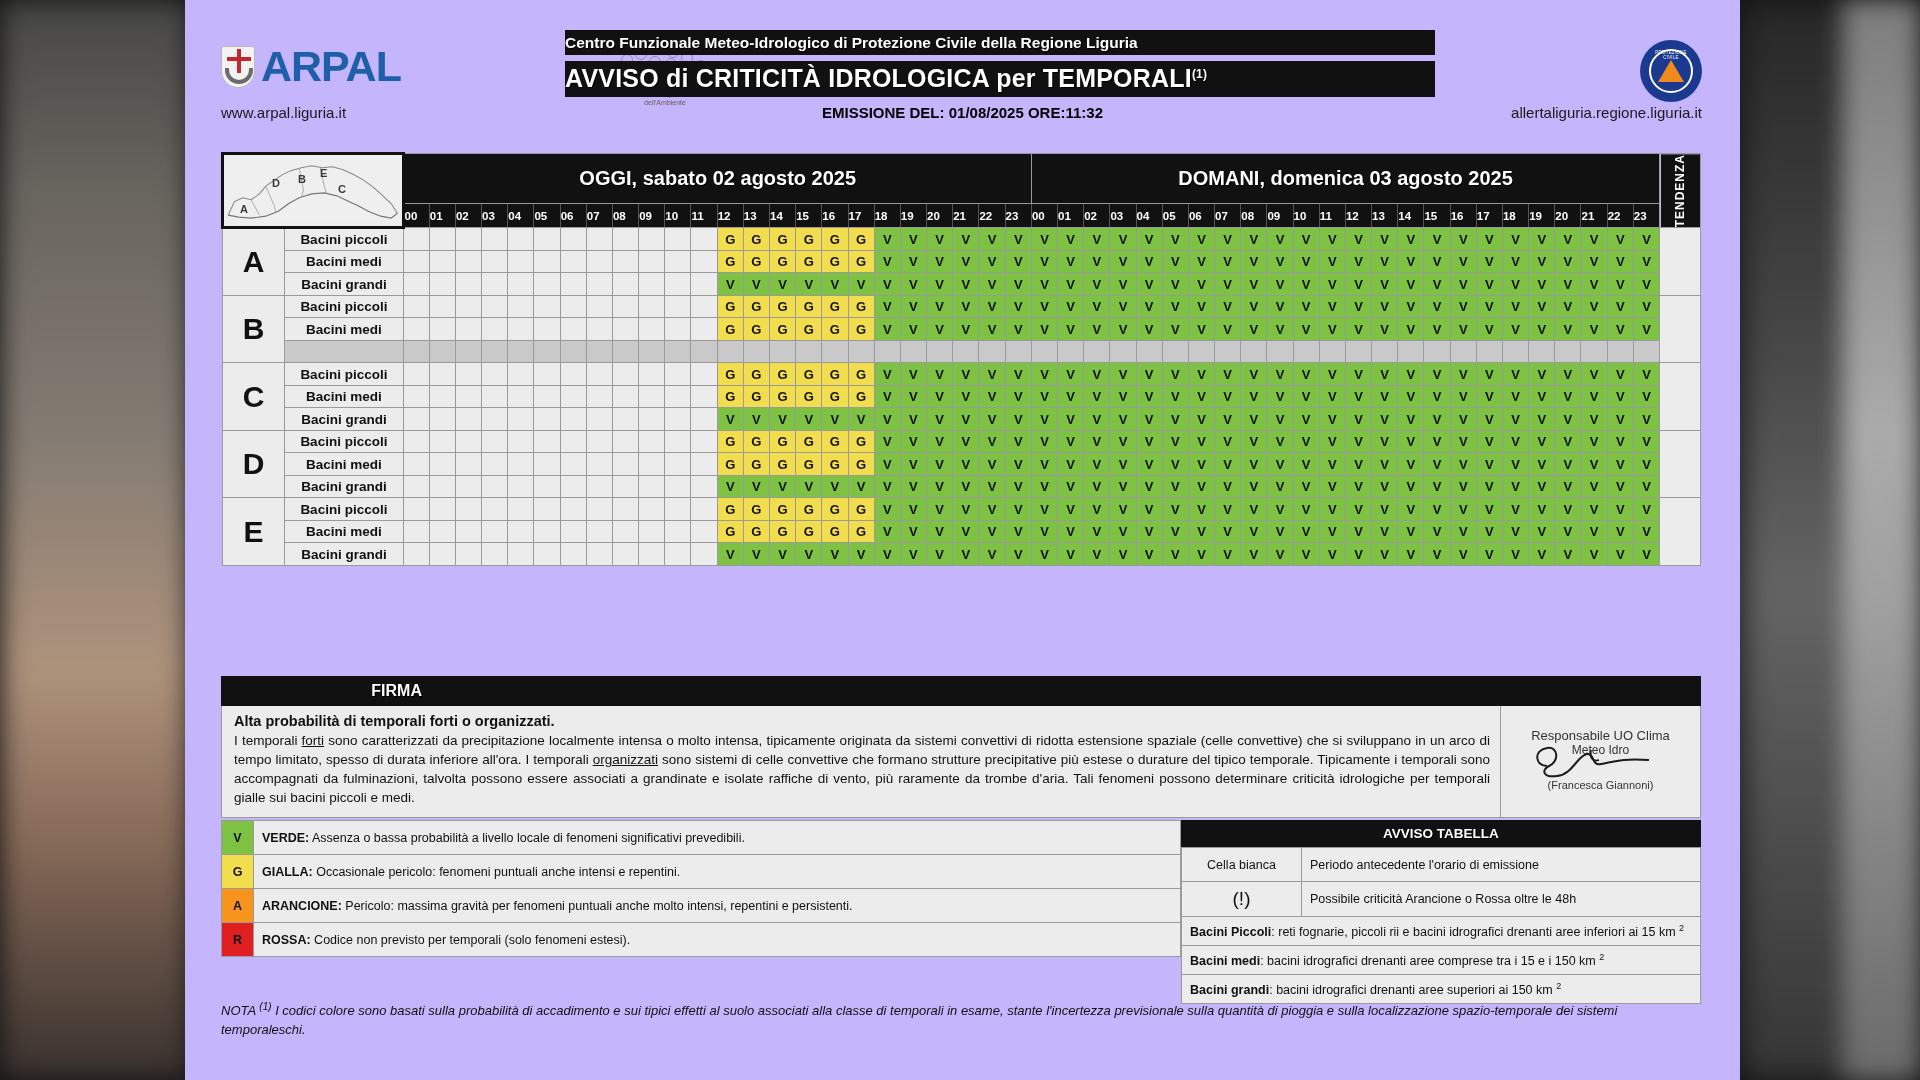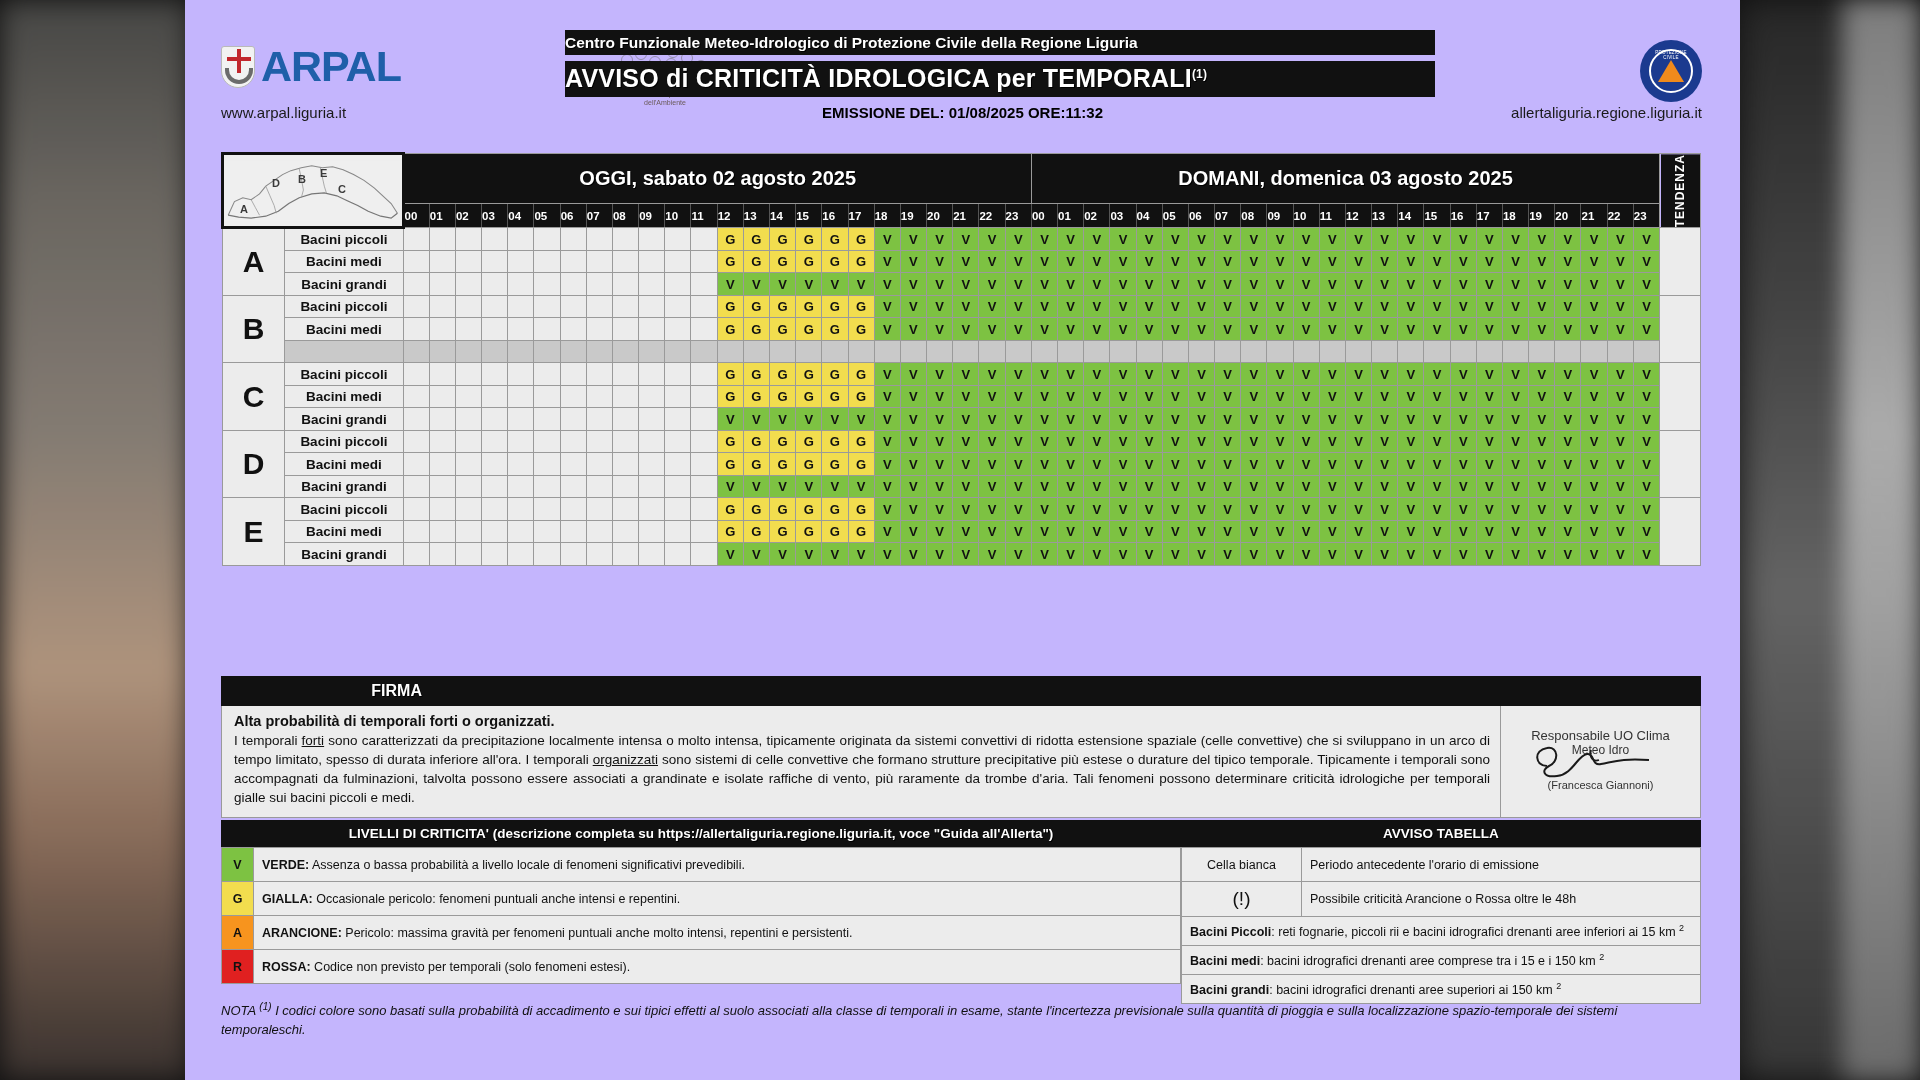--- a/index.html
+++ b/index.html
@@ -1091,21 +1091,20 @@
           <path d="M18,30 C6,30 4,14 18,12 C30,10 30,26 20,30 C12,34 14,42 28,40 C44,38 48,20 58,18 C66,17 62,30 72,28 C84,26 92,22 120,24" fill="none" stroke="#1a1a1a" stroke-width="2"></path>
           <path d="M62,14 C60,22 64,26 70,24" fill="none" stroke="#1a1a1a" stroke-width="1.8"></path>
         </svg>
         <div class="r3">(Francesca Giannoni)</div>
       </div>
     </div>
   </div>
 
   <div class="leg-wrap">
     <div class="leg-left">
-      <div class="leg-head">LIVELLI DI CRITICITA' (descrizione completa su https://allertaliguria.regione.liguria.it, voce "Guida all'Allerta")</div>
       <table class="leg">
         <tbody id="levels-body">
             <tr>
               <td class="lv v">V</td>
               <td><b>VERDE:</b> Assenza o bassa probabilità a livello locale di fenomeni significativi prevedibili.</td>
             </tr>
             <tr>
               <td class="lv g">G</td>
               <td><b>GIALLA:</b> Occasionale pericolo: fenomeni puntuali anche intensi e repentini.</td>
             </tr>

